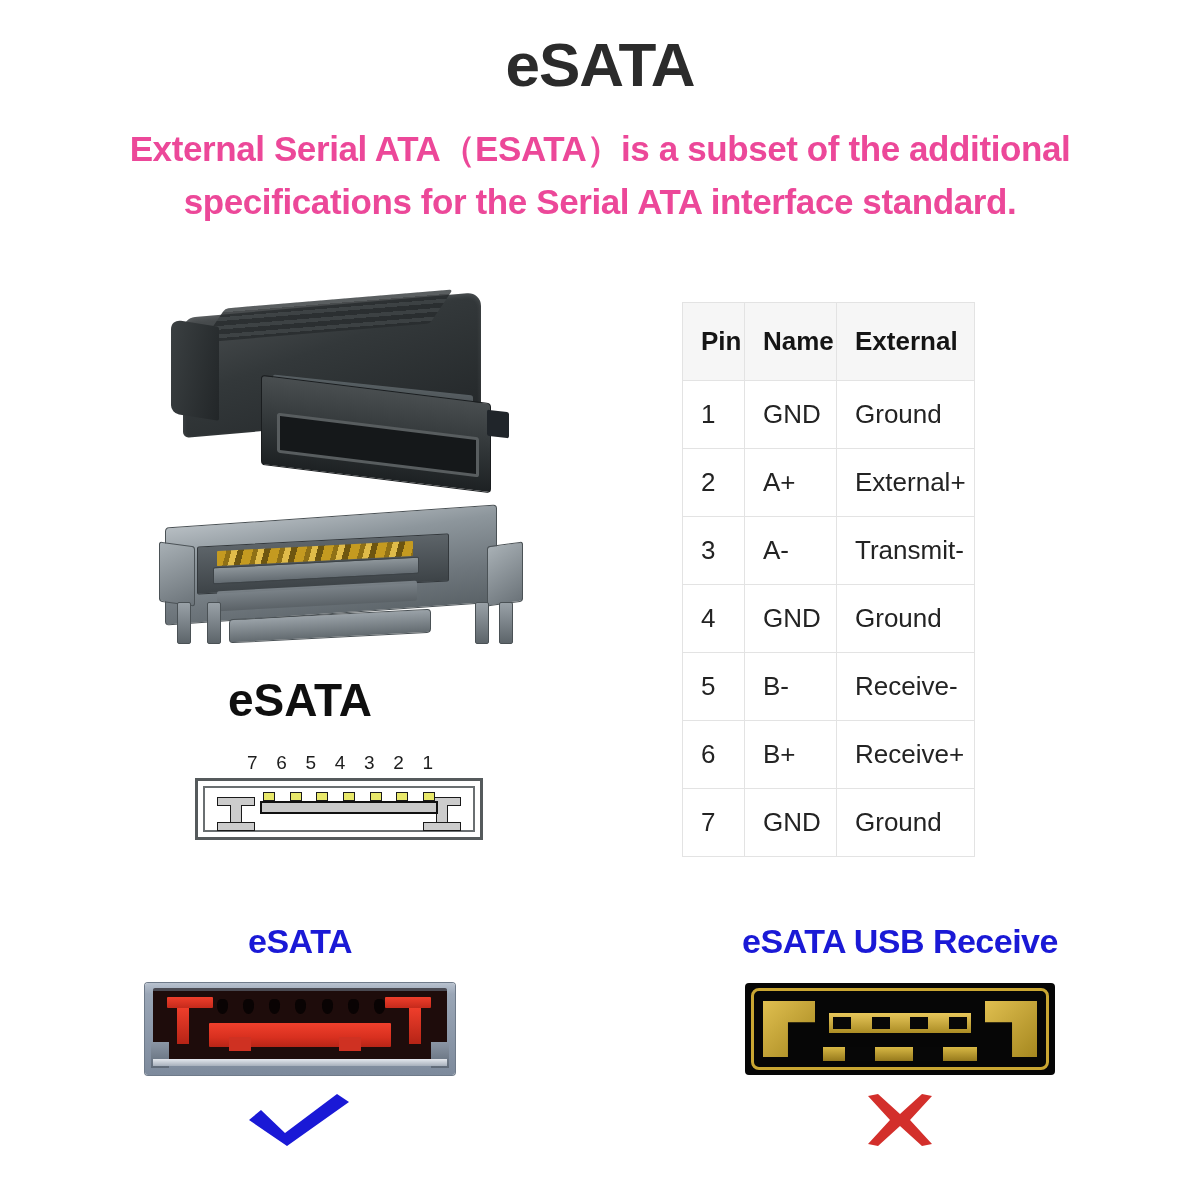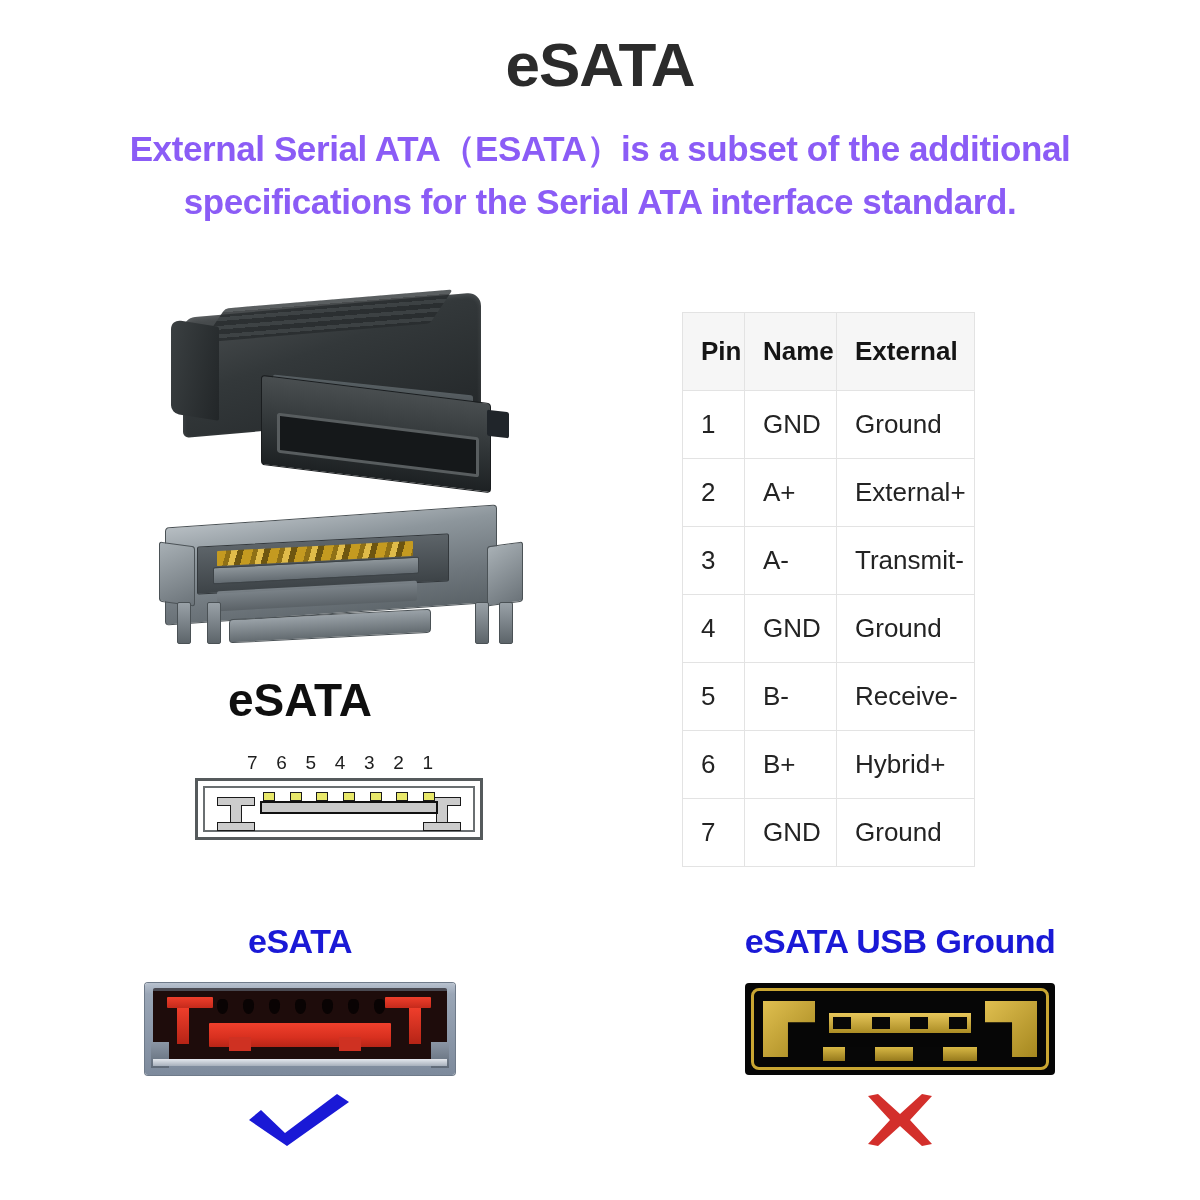--- a/index.html
+++ b/index.html
@@ -32,21 +32,21 @@
     margin: 32px 0 0 0;
     line-height: 1.05;
     font-family: "Liberation Sans", sans-serif;
   }
   .subtitle {
     margin: 26px auto 0 auto;
     width: 1080px;
     font-size: 35px;
     font-weight: 700;
     line-height: 1.5;
-    color: #8b5cf6;
+    color: #ec4899;
     font-family: "Liberation Sans", sans-serif;
     letter-spacing: -0.4px;
   }
 
   
   .main {
     position: absolute;
     left: 0;
     top: 278px;
     width: 1200px;
@@ -376,21 +376,21 @@
     height: 9px;
     background: #e8e86a;
     border: 1.5px solid #1a1a1a;
     box-sizing: border-box;
   }
 
   
   .pin-table {
     position: absolute;
     left: 82px;
-    top: 34px;
+    top: 24px;
     border-collapse: collapse;
     font-family: "Liberation Sans", sans-serif;
     background: #ffffff;
   }
   .pin-table th,
   .pin-table td {
     border: 1px solid #e3e3e3;
     height: 68px;
     vertical-align: middle;
     text-align: left;
@@ -718,21 +718,21 @@
           <td class="c-func">Ground</td>
         </tr>
         <tr>
           <td class="c-pin">5</td>
           <td class="c-name">B-</td>
           <td class="c-func">Receive-</td>
         </tr>
         <tr>
           <td class="c-pin">6</td>
           <td class="c-name">B+</td>
-          <td class="c-func">Hybrid+</td>
+          <td class="c-func">Receive+</td>
         </tr>
         <tr>
           <td class="c-pin">7</td>
           <td class="c-name">GND</td>
           <td class="c-func">Ground</td>
         </tr>
       </tbody>
     </table>
   </div>
 </div>
@@ -769,21 +769,21 @@
     <div class="verdict">
       <span class="check-mark">
         <svg width="110" height="56" viewBox="0 0 110 56" aria-hidden="true">
           <path d="M4 28 L16 18 L40 41 L92 2 L104 10 L42 54 Z" fill="#1a19d6"></path>
         </svg>
       </span>
     </div>
   </div>
 
   <div class="compare-cell right">
-    <div class="compare-label">eSATA USB Ground</div>
+    <div class="compare-label">eSATA USB Receive</div>
 
     <div class="port-hybrid">
       <div class="gold-frame"></div>
       <div class="gold-sh-l"></div>
       <div class="gold-sh-r"></div>
       <div class="gold-center"></div>
       <div class="gold-notches">
         <div class="notch"></div>
         <div class="notch"></div>
         <div class="notch"></div>

